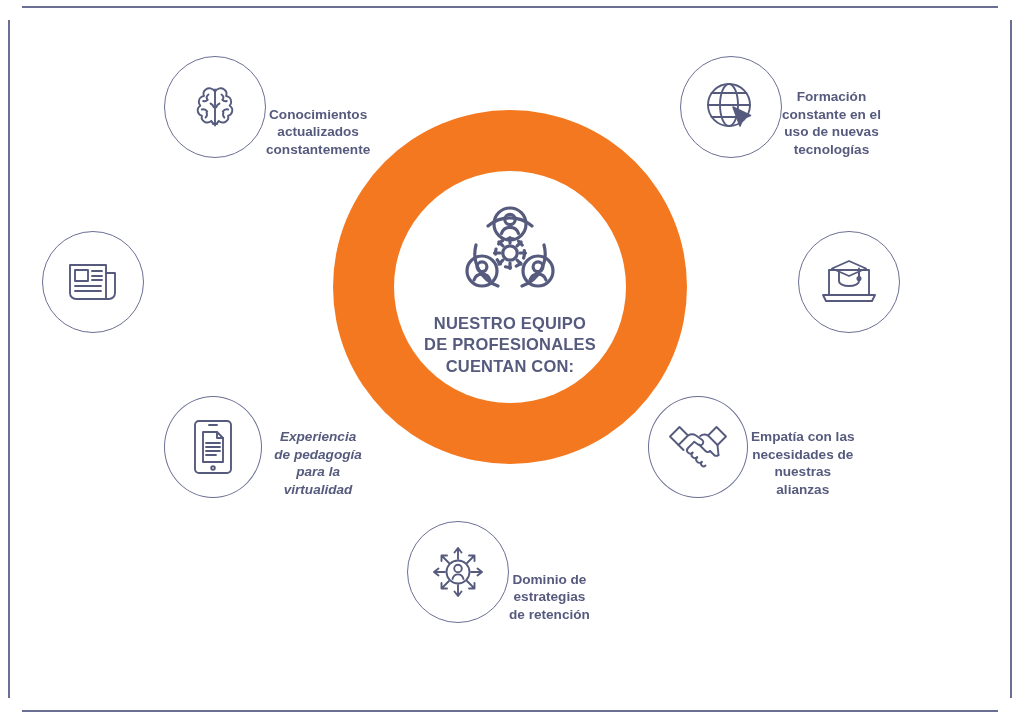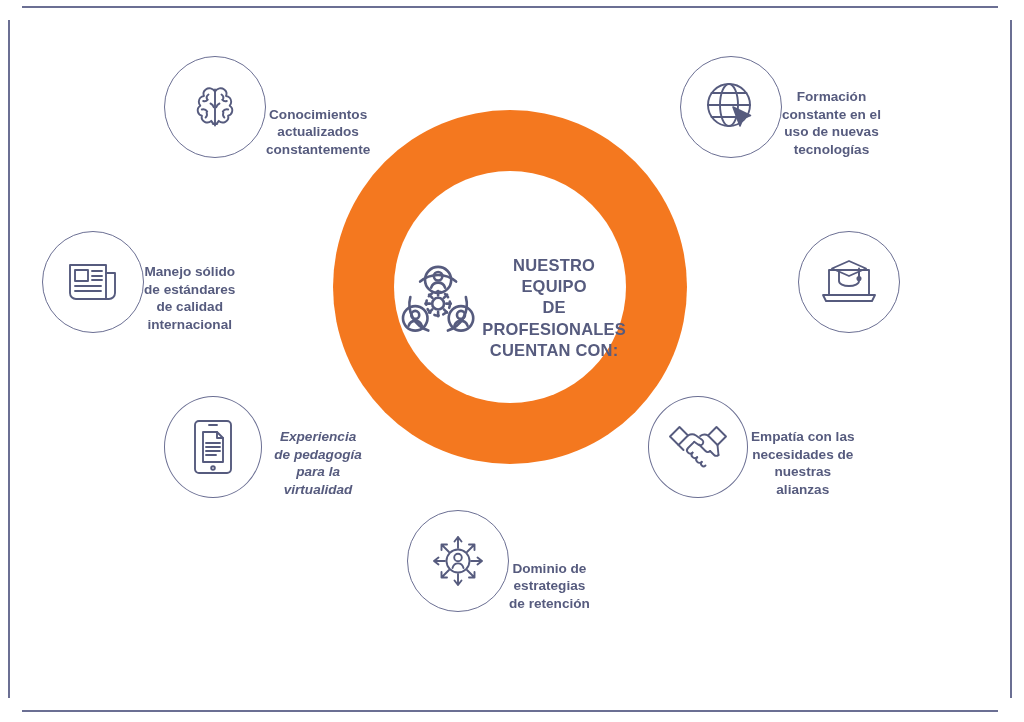--- a/index.html
+++ b/index.html
@@ -50,21 +50,21 @@
   }
   #hub-core {
     position: absolute;
     left: 61px;
     top: 61px;
     width: 232px;
     height: 232px;
     border-radius: 50%;
     background: #ffffff;
     display: flex;
-    flex-direction: row;
+    flex-direction: column;
     align-items: center;
     justify-content: flex-start;
     padding-top: 30px;
     box-sizing: border-box;
   }
   #hub-icon {
     width: 108px;
     height: 100px;
     display: block;
   }
@@ -107,21 +107,21 @@
     font-weight: bold;
     line-height: 1.28;
     color: #565b7e;
     white-space: pre-line;
   }
 
   
   #node-0 { left: 164px; top: 56px;  }   
   #node-1 { left:  42px; top: 231px; }   
   #node-2 { left: 164px; top: 396px; font-style: italic; }   
-  #node-3 { left: 407px; top: 510px; }   
+  #node-3 { left: 407px; top: 521px; }   
   #node-4 { left: 648px; top: 396px; }   
   #node-5 { left: 798px; top: 231px; }   
   #node-6 { left: 680px; top: 56px;  }   
 </style>
 </head>
 <body>
 
 <div id="frame">
   <div class="frame-line fl-left"></div>
   <div class="frame-line fl-right"></div>
@@ -180,24 +180,20 @@
 <div class="node" id="node-1">
   <div class="node-circle">
     <svg width="56" height="50" viewBox="0 0 56 50" fill="none" stroke="#565b7e" stroke-width="1.9" stroke-linecap="round" stroke-linejoin="round">
       <path d="M5 8h36v34H11a6 6 0 0 1-6-6V8z"></path>
       <path d="M41 16h9v20a6 6 0 0 1-6 6h-3"></path>
       <rect x="10" y="13" width="13" height="11"></rect>
       <path d="M27 14h10M27 19h10M27 23h10"></path>
       <path d="M10 29h26M10 34h26"></path>
     </svg>
   </div>
-  <div class="node-label">Manejo sólido
-de estándares
-de calidad
-internacional</div>
 </div>
 
 <div class="node" id="node-2">
   <div class="node-circle">
     <svg width="44" height="58" viewBox="0 0 44 58" fill="none" stroke="#565b7e" stroke-width="1.9" stroke-linecap="round" stroke-linejoin="round">
       <rect x="4" y="3" width="36" height="52" rx="4"></rect>
       <path d="M18 7h8"></path>
       <circle cx="22" cy="50" r="1.8"></circle>
       <path d="M12 14h14l6 6v24H12z"></path>
       <path d="M26 14v6h6"></path>

